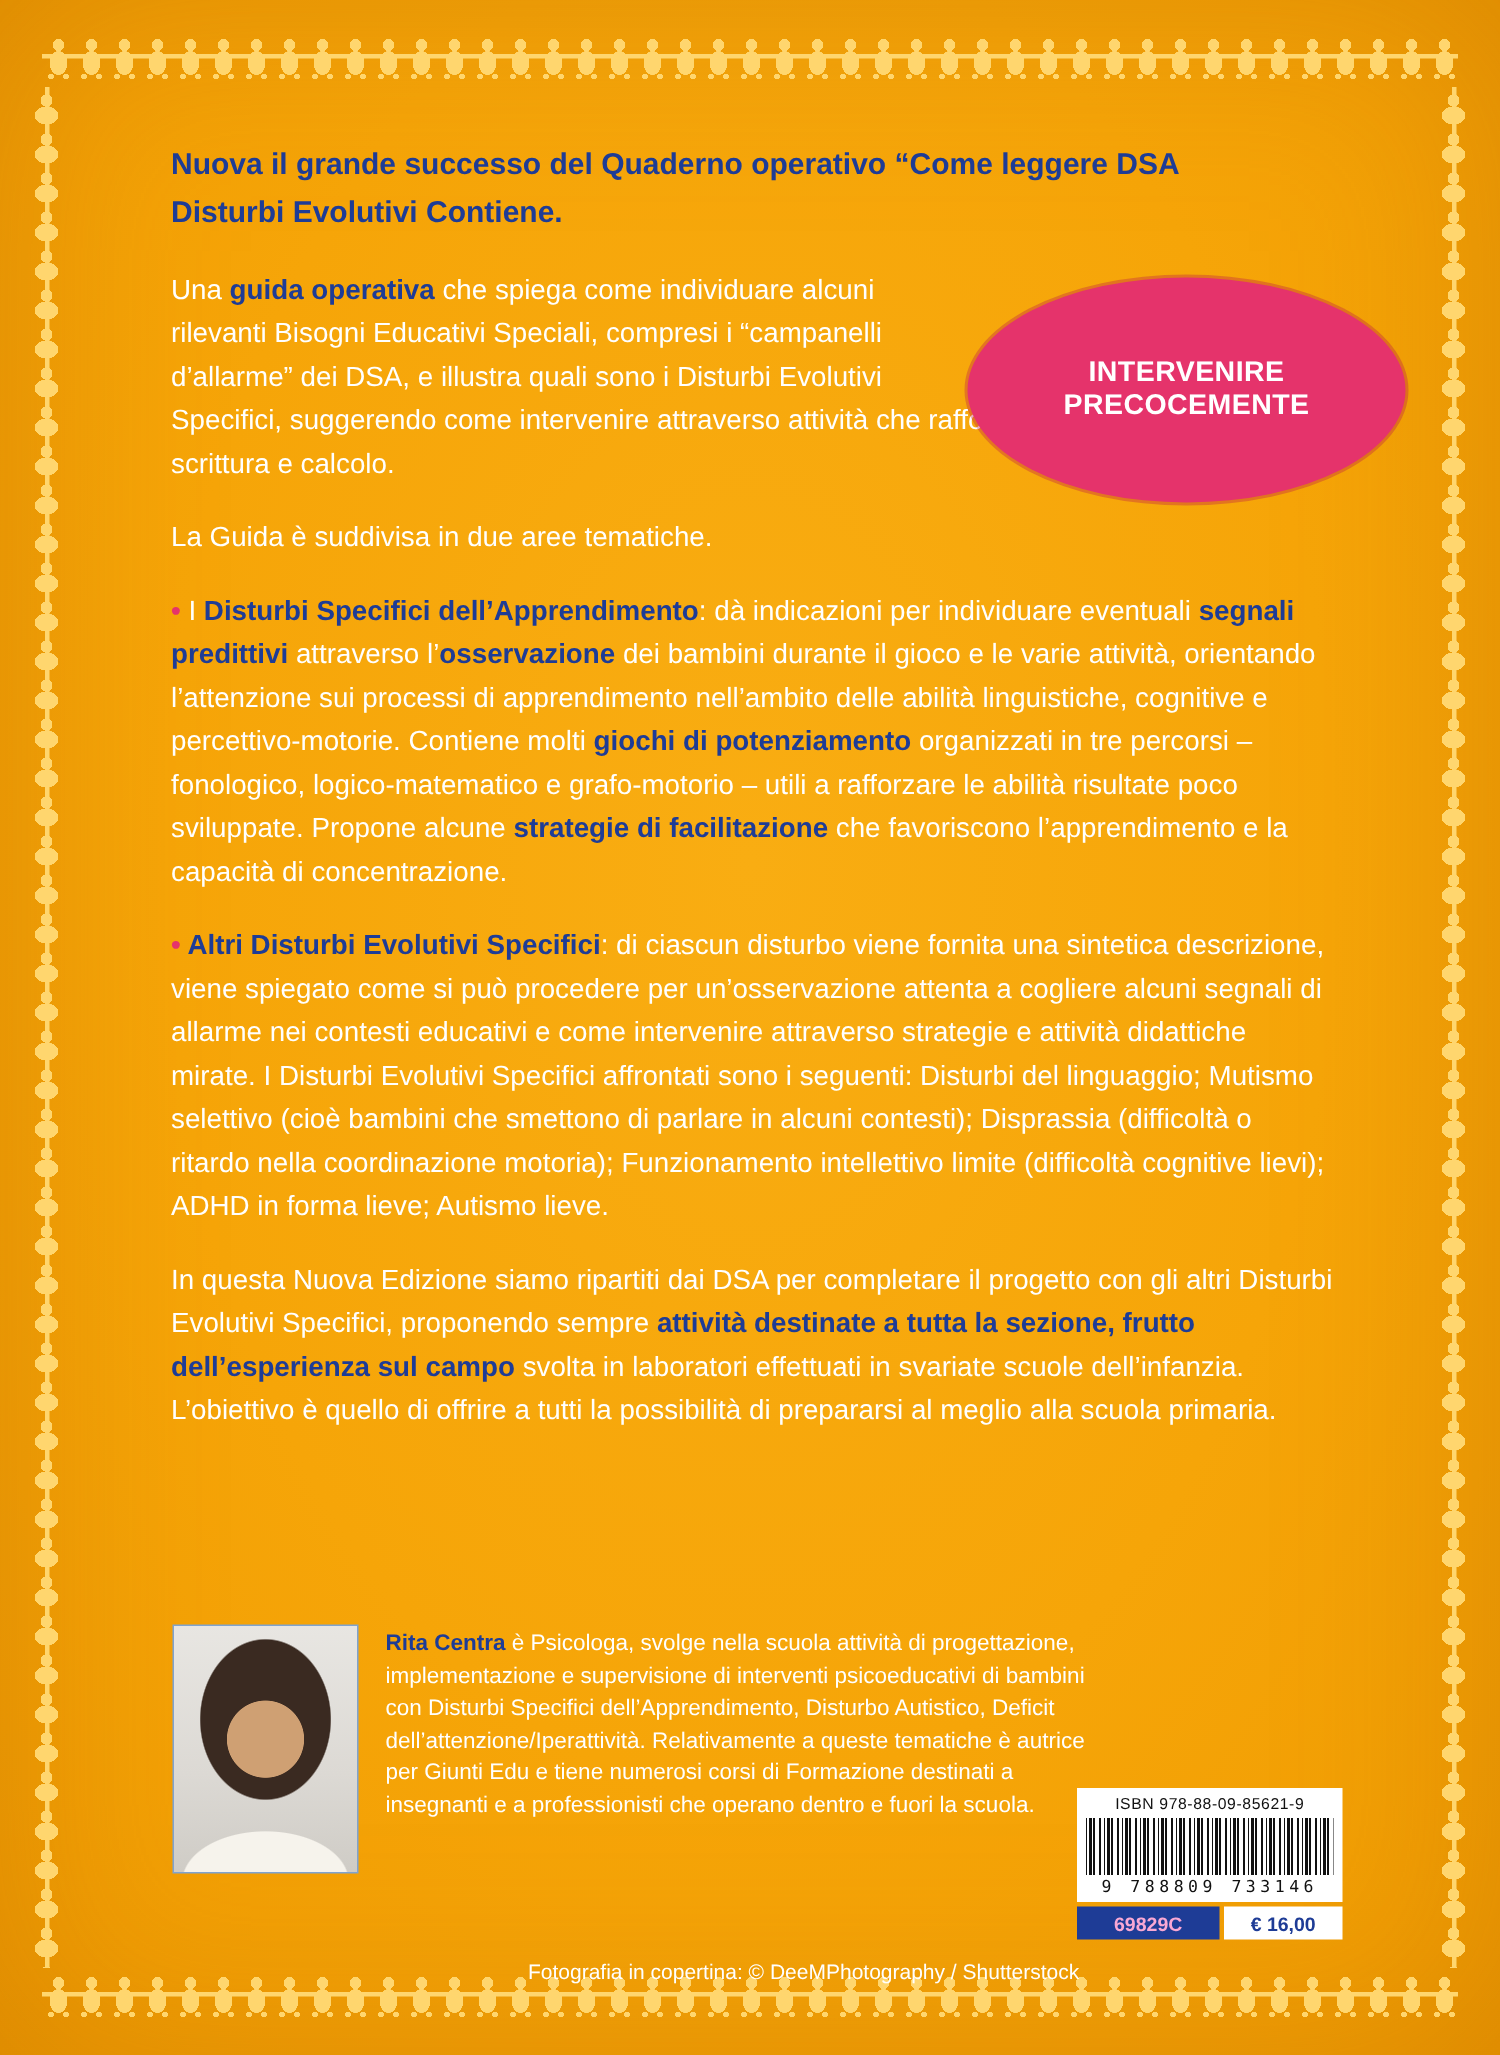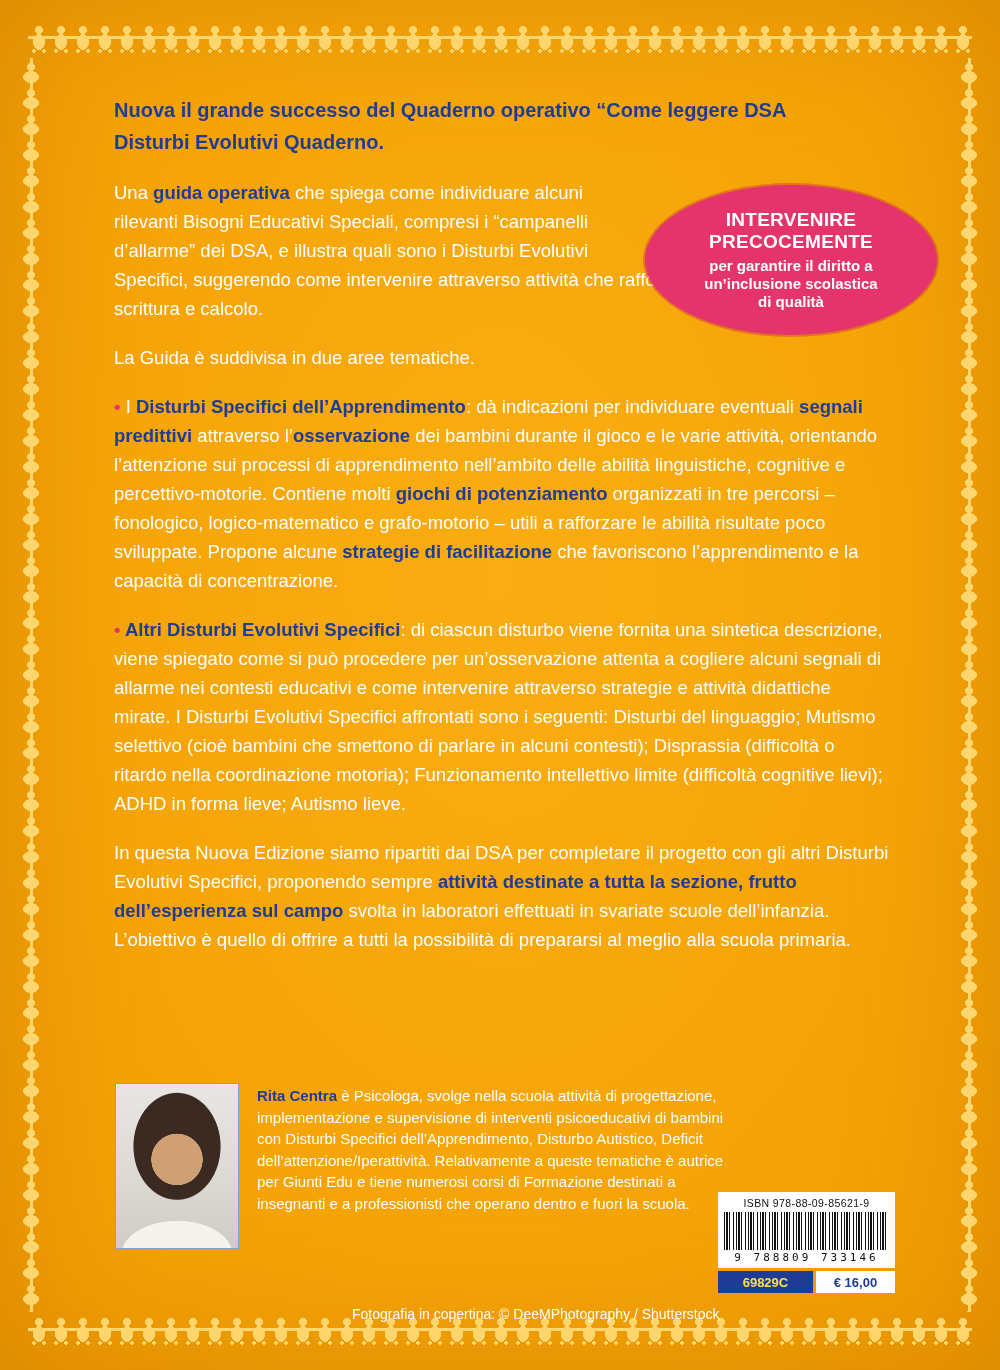--- a/index.html
+++ b/index.html
@@ -84,49 +84,44 @@
   .isbn-box{background:#ffffff;padding:5px 6px 4px 6px;}
   .isbn-label{font-size:10.5px;color:#111;text-align:center;letter-spacing:.4px;white-space:nowrap;}
   .bars{
     height:38px;margin-top:3px;
     background:repeating-linear-gradient(90deg,
       #111 0 1px, #fff 1px 2px, #111 2px 4px, #fff 4px 5px,
       #111 5px 6px, #fff 6px 9px, #111 9px 10px, #fff 10px 12px);
   }
   .digits{font-family:"DejaVu Sans Mono", monospace;font-size:11px;letter-spacing:3px;text-align:center;color:#111;margin-top:1px;white-space:nowrap;}
   .isbn-row{display:flex;gap:3px;margin-top:3px;height:22px;}
-  .code-cell{flex:1.2;background:#1e3c96;color:#fde047;font-weight:bold;font-size:13px;display:flex;align-items:center;justify-content:center;}
+  .code-cell{flex:1.2;background:#1e3c96;color:#f9a8d4;font-weight:bold;font-size:13px;display:flex;align-items:center;justify-content:center;}
   .price-cell{flex:1;background:#fff;color:#1e3c96;font-weight:bold;font-size:13px;display:flex;align-items:center;justify-content:center;}
 </style>
 </head>
 <body>
 
 <div class="page">
 
   <div class="doll-strip doll-h doll-top"></div>
   <div class="doll-strip doll-h doll-bottom"></div>
   <div class="doll-strip doll-v doll-left"></div>
   <div class="doll-strip doll-v doll-right"></div>
 
   <div class="badge">
     <div class="badge-title">
       <span>INTERVENIRE</span>
       <span>PRECOCEMENTE</span>
     </div>
-    <div class="badge-sub">
-      <span>per garantire il diritto a</span>
-      <span>un’inclusione scolastica</span>
-      <span>di qualità</span>
-    </div>
   </div>
 
   <div class="content">
     <div class="intro">
       <span class="line">Nuova il grande successo del Quaderno operativo “Come leggere DSA</span>
-      <span class="line">Disturbi Evolutivi Quaderno.</span>
+      <span class="line">Disturbi Evolutivi Contiene.</span>
     </div>
 
     <p class="body-p"><span class="badge-spacer"></span><span><span>Una </span><span class="em">guida operativa</span><span> che spiega come individuare alcuni rilevanti Bisogni Educativi Speciali, compresi i “campanelli d’allarme” dei DSA, e illustra quali sono i Disturbi Evolutivi Specifici, suggerendo come intervenire attraverso attività che rafforzano i prerequisiti di lettura, scrittura e calcolo.</span></span></p>
 
     <p class="body-p">La Guida è suddivisa in due aree tematiche.</p>
 
     <p class="body-p"><span class="dot">• </span><span>I </span><span class="em">Disturbi Specifici dell’Apprendimento</span><span>: dà indicazioni per individuare eventuali </span><span class="em">segnali predittivi</span><span> attraverso l’</span><span class="em">osservazione</span><span> dei bambini durante il gioco e le varie attività, orientando l’attenzione sui processi di apprendimento nell’ambito delle abilità linguistiche, cognitive e percettivo-motorie. Contiene molti </span><span class="em">giochi di potenziamento</span><span> organizzati in tre percorsi – fonologico, logico-matematico e grafo-motorio – utili a rafforzare le abilità risultate poco sviluppate. Propone alcune </span><span class="em">strategie di facilitazione</span><span> che favoriscono l’apprendimento e la capacità di concentrazione.</span></p>
 
     <p class="body-p"><span class="dot">• </span><span class="em">Altri Disturbi Evolutivi Specifici</span><span>: di ciascun disturbo viene fornita una sintetica descrizione, viene spiegato come si può procedere per un’osservazione attenta a cogliere alcuni segnali di allarme nei contesti educativi e come intervenire attraverso strategie e attività didattiche mirate. I Disturbi Evolutivi Specifici affrontati sono i seguenti: Disturbi del linguaggio;  Mutismo selettivo (cioè bambini che smettono di parlare in alcuni contesti); Disprassia (difficoltà o ritardo nella coordinazione motoria); Funzionamento intellettivo limite (difficoltà cognitive lievi); ADHD in forma lieve; Autismo lieve.</span></p>
 

